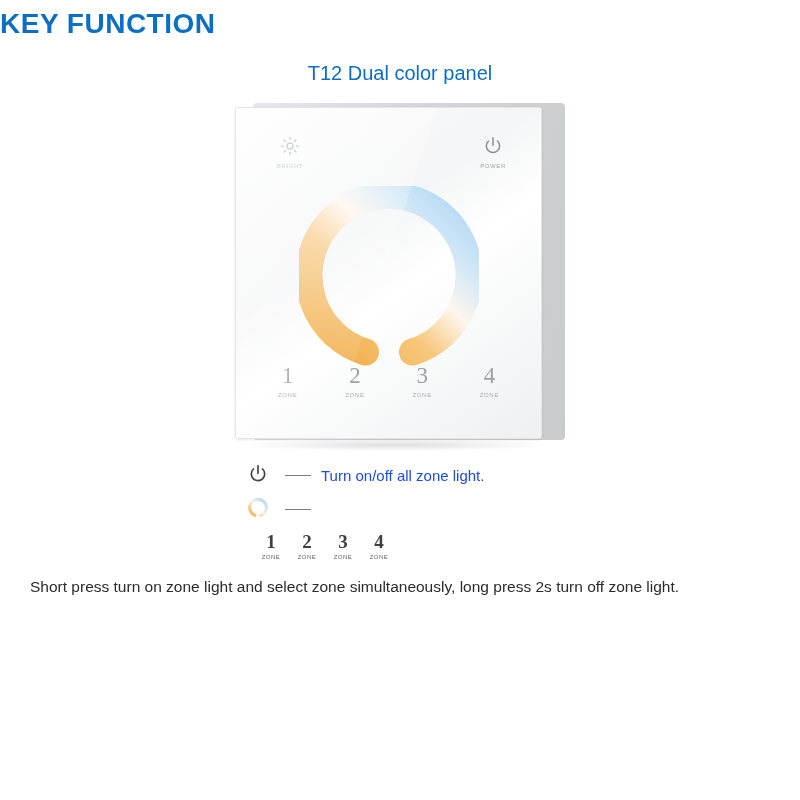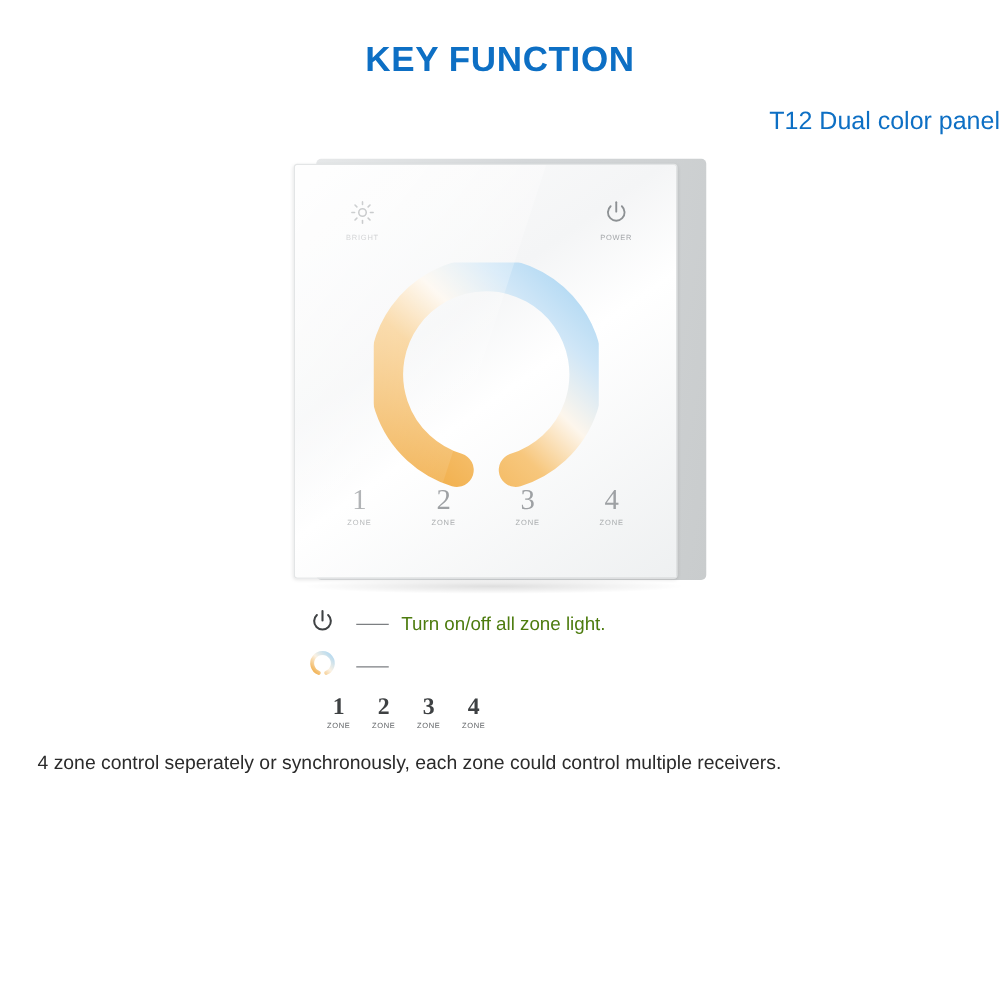--- a/index.html
+++ b/index.html
@@ -11,29 +11,29 @@
     height: 800px;
     background: #ffffff;
     font-family: "Liberation Sans", sans-serif;
     color: #222;
     overflow: hidden;
     position: relative;
   }
 
   
   .title {
-    text-align: center;
+    text-align: left;
     color: #0d6fc4;
     font-size: 28px;
     font-weight: bold;
     letter-spacing: 0.5px;
-    margin-top: 32px;
+    margin-top: 8px;
   }
   .subtitle {
-    text-align: right;
+    text-align: center;
     color: #0d6fc4;
     font-size: 20px;
     font-weight: normal;
     margin-top: 22px;
   }
 
   
   .panel-wrap {
     position: relative;
     width: 330px;
@@ -169,21 +169,21 @@
     margin-top: 2px;
   }
   .legend-dash {
     width: 26px;
     height: 0;
     border-top: 1.5px solid #7c7f82;
     margin: 0 10px 0 4px;
   }
   .legend-text {
     font-size: 15px;
-    color: #4d7c0f;
+    color: #1d4ed8;
     text-align: right;
   }
 
   .legend-zones {
     display: flex;
     margin-top: 6px;
     padding-left: 18px;
   }
   .legend-zones .zone {
     width: 36px;
@@ -345,14 +345,14 @@
     </div>
     <div class="zone">
       <span class="num">4</span>
       <span class="cap">ZONE</span>
     </div>
   </div>
 
 </div>
 
 <div class="body-text">
-  <p class="justify">4 zone control seperately or synchronously, each zone could control multiple receivers.</p>
+  <p>Short press turn on zone light and select zone simultaneously, long press 2s turn off zone light.</p>
 </div>
 
 </body></html>

